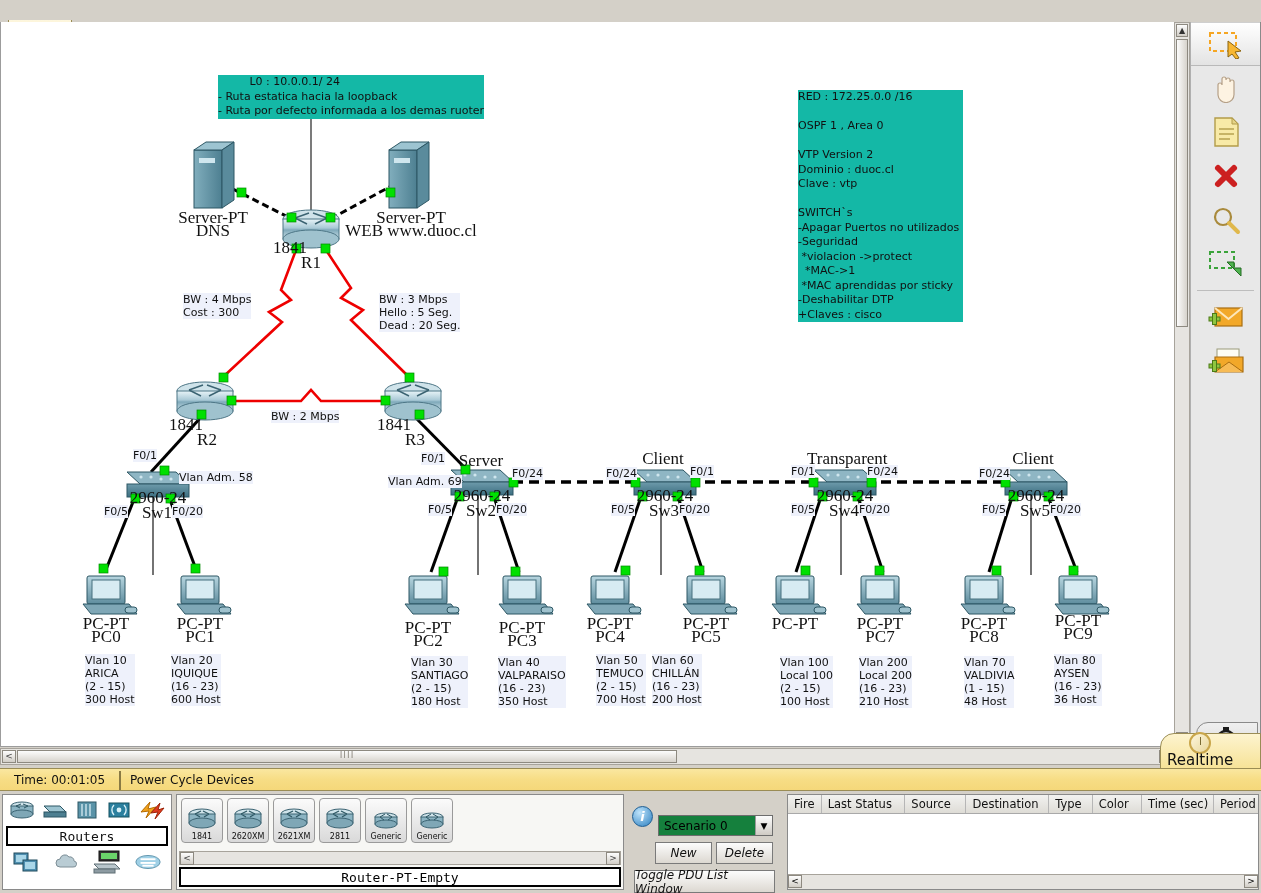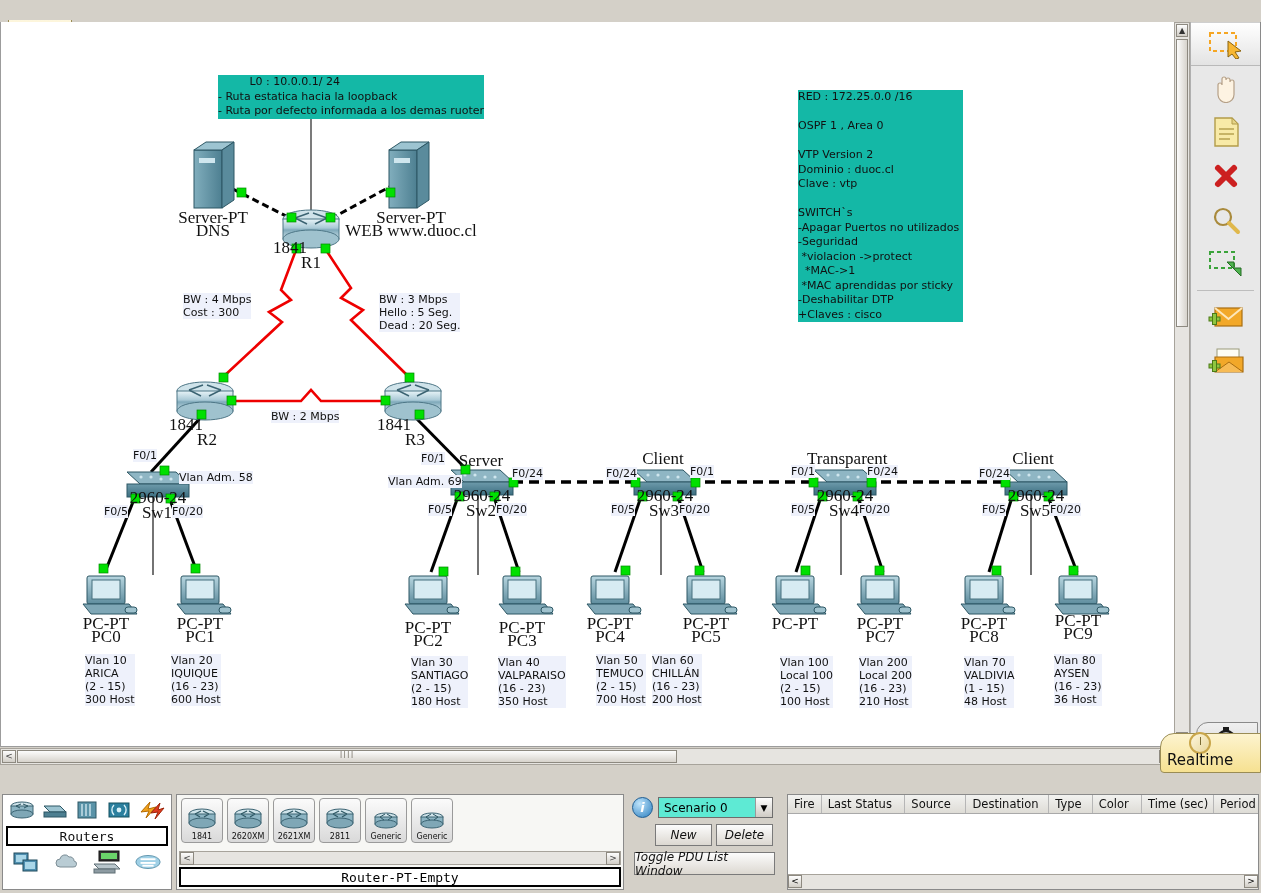--- a/index.html
+++ b/index.html
@@ -169,24 +169,25 @@
   .scenario-panel{
     position:absolute; left:628px; top:3px; width:155px; height:96px;
     background:#d4d0c8;
   }
   .sc-row{ display:flex; align-items:center; gap:5px; padding:3px 4px;}
   .info-circle{ width:21px;height:21px;border-radius:50%;
     background:radial-gradient(circle at 35% 30%,#bfe4fb,#2b7fc0);
     border:1px solid #1d5d93; color:#fff; font-size:13px; font-weight:bold;
     display:flex;align-items:center;justify-content:center; font-style:italic;}
   .sc-select{
-    width:115px; height:21px; border:1px solid #6d6d6d; background:#5eead4;
+    width:115px; height:21px; border:1px solid #6d6d6d; background:#15803d;
     display:flex; align-items:center; justify-content:space-between;
     font-size:12px; padding-left:5px; font-family:"DejaVu Sans","Liberation Sans",sans-serif;
     cursor:pointer;
+    margin-top:18px;
   }
   .sc-arrow{ width:17px;height:19px; background:linear-gradient(to bottom,#fdfdfd,#cfcbc4);
     border-left:1px solid #9a9a9a; display:flex;align-items:center;justify-content:center;font-size:9px;}
   .btn {
     border:1px solid #7a7a7a; background:linear-gradient(to bottom,#fcfcfc,#dcd8d1);
     font-size:12px; color:#111; display:flex;align-items:center;justify-content:center;
     cursor:pointer; font-family:"DejaVu Sans","Liberation Sans",sans-serif;font-style:italic;
   }
 
   .pdu-table{
@@ -720,20 +721,25 @@
       <circle cx="15" cy="14" r="9" fill="none" stroke="#1a1a1a" stroke-width="2.4"></circle>
       <rect x="12" y="1" width="6" height="4" fill="#1a1a1a"></rect>
       <rect x="22" y="12" width="9" height="5" fill="#f2c94c" stroke="#1a1a1a" stroke-width="1.2"></rect>
     </svg>
   </div>
   <div class="rt-tab">
     <div class="clockicon"></div>
     <div class="rt-tab-label">Realtime</div>
   </div>
 
+  <div class="statusbar">
+    <div class="sb-time">Time: 00:01:05</div>
+    <div class="sb-vsep"></div>
+    <div class="sb-power">Power Cycle Devices</div>
+  </div>
 
   <div class="bottom">
 
     <div class="dev-types">
       <div class="dt-row">
         <div class="dt-cell">
           <svg width="26" height="20" viewBox="0 0 26 20">
             <ellipse cx="13" cy="6" rx="11" ry="4" fill="#cfe3ea" stroke="#3c6473"></ellipse>
             <rect x="2" y="6" width="22" height="8" fill="#8cb4c3" stroke="#3c6473"></rect>
             <ellipse cx="13" cy="14" rx="11" ry="4" fill="#7fa7b6" stroke="#3c6473"></ellipse>

